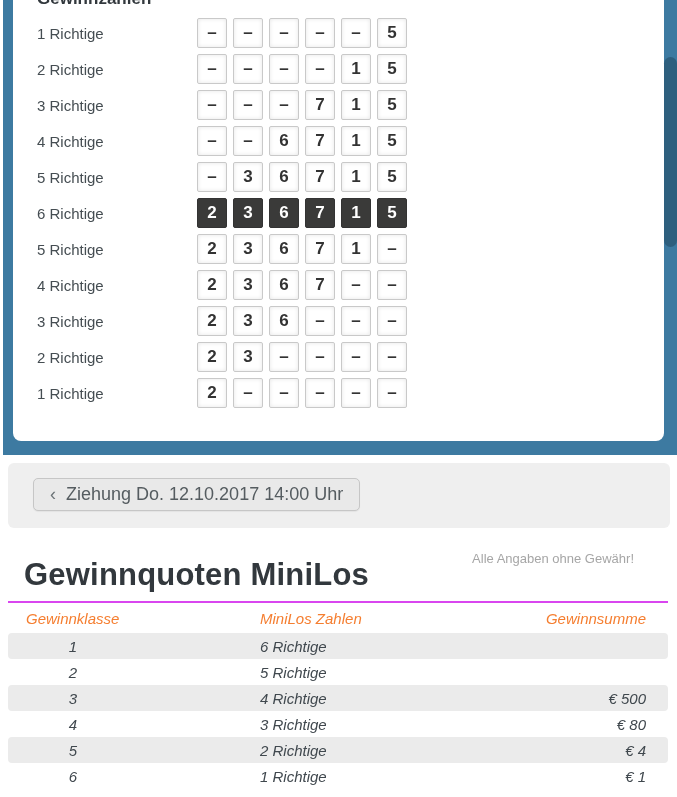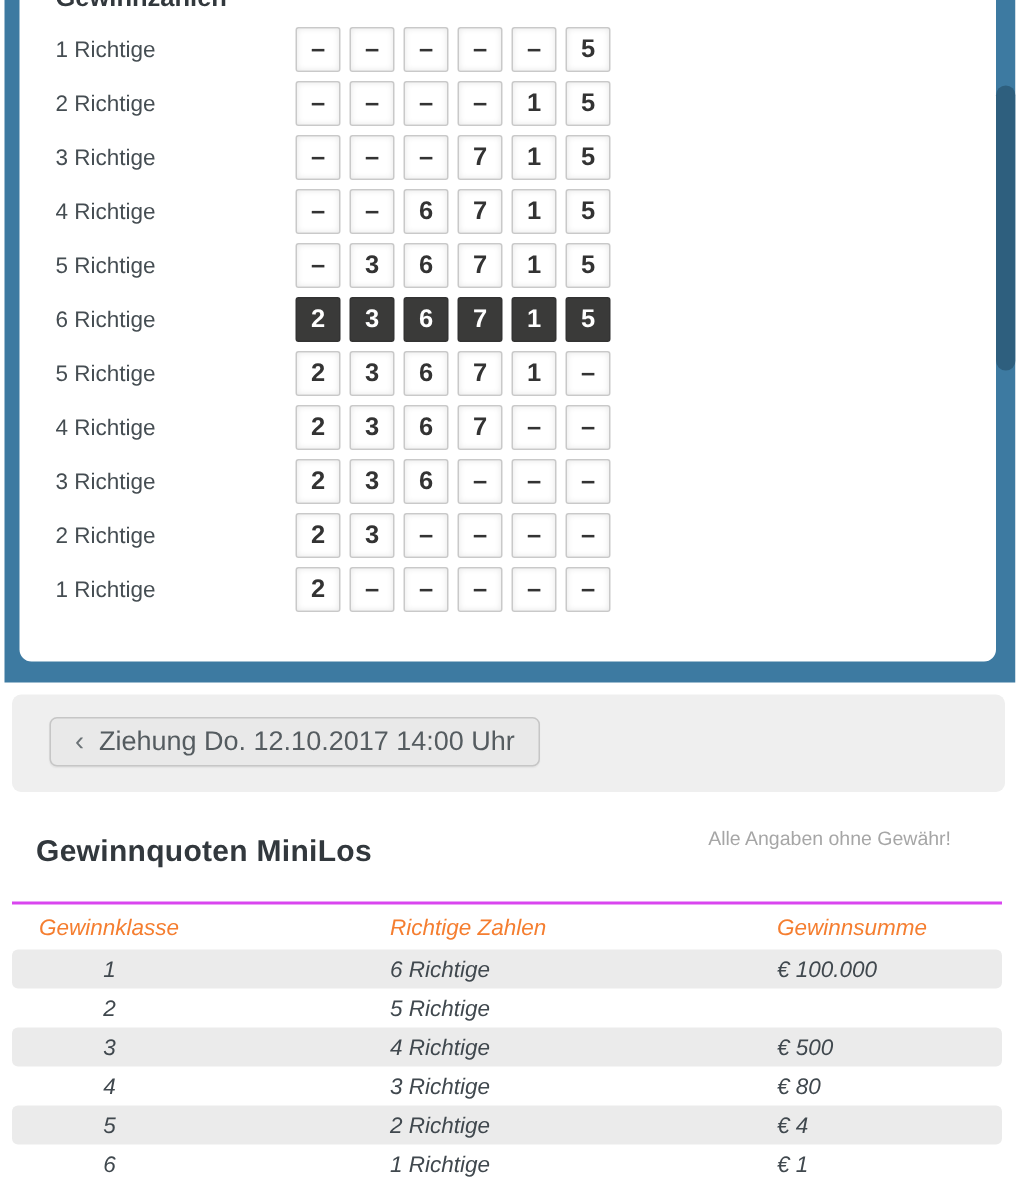--- a/index.html
+++ b/index.html
@@ -35,32 +35,32 @@
   .prev-btn { position:absolute; left:25px; top:15px; height:33px;
               padding:0 16px; display:inline-flex; align-items:center;
               background:#e9e9e9; border:1px solid #c6c6c6; border-radius:5px;
               font-size:18px; color:#555c60; cursor:pointer;
               box-shadow:0 1px 1px rgba(0,0,0,0.05); }
   .prev-btn .chev { margin-right:10px; font-size:18px; color:#6b7276; }
 
   .disclaimer { position:absolute; top:531px; right:24px; font-size:13px; color:#a6a6a6;margin-top:20px; }
 
   
-  .quotas-title { position:absolute; top:557px; left:24px; font-size:20px; font-weight:bold;
+  .quotas-title { position:absolute; top:557px; left:24px; font-size:31px; font-weight:bold;
                   color:#32383d; letter-spacing:0.2px; }
   .quotas-table { position:absolute; left:8px; top:601px; width:660px;
                   border-top:2px solid #d946ef; font-size:15px;font-style:italic; }
   .q-header { display:flex; align-items:center; height:30px; color:#f57e30; }
   .q-row { display:flex; align-items:center; height:26px; color:#40484e;
            border-radius:4px; }
   .q-row.odd { background:#ebebeb; }
   .col-class  { width:130px; text-align:center; }
   .q-header .col-class { text-align:left; padding-left:18px; }
   .col-match  { flex:1; padding-left:122px; }
-  .col-amount { width:150px; text-align:left; padding-right:22px; }
+  .col-amount { width:150px; text-align:right; padding-right:22px; }
 </style>
 </head>
 <body>
 
 <div class="stage">
 
   <div class="panel-frame">
     <div class="panel-card">
       <div class="panel-title">Gewinnzahlen</div>
       <div class="num-grid" id="num-grid">
@@ -176,28 +176,27 @@
     </div>
   </div>
 
   <div class="disclaimer">Alle Angaben ohne Gewähr!</div>
 
   <div class="quotas-title">Gewinnquoten MiniLos</div>
 
   <div class="quotas-table">
     <div class="q-header">
       <div class="col-class">Gewinnklasse</div>
-      <div class="col-match">Richtige Zahlen</div>
+      <div class="col-match">MiniLos Zahlen</div>
       <div class="col-amount">Gewinnsumme</div>
     </div>
     <div id="q-body">
         <div class="q-row odd">
           <div class="col-class">1</div>
           <div class="col-match">6 Richtige</div>
-          <div class="col-amount">€ 100.000</div>
         </div>
         <div class="q-row">
           <div class="col-class">2</div>
           <div class="col-match">5 Richtige</div>
         </div>
         <div class="q-row odd">
           <div class="col-class">3</div>
           <div class="col-match">4 Richtige</div>
           <div class="col-amount">€ 500</div>
         </div>

